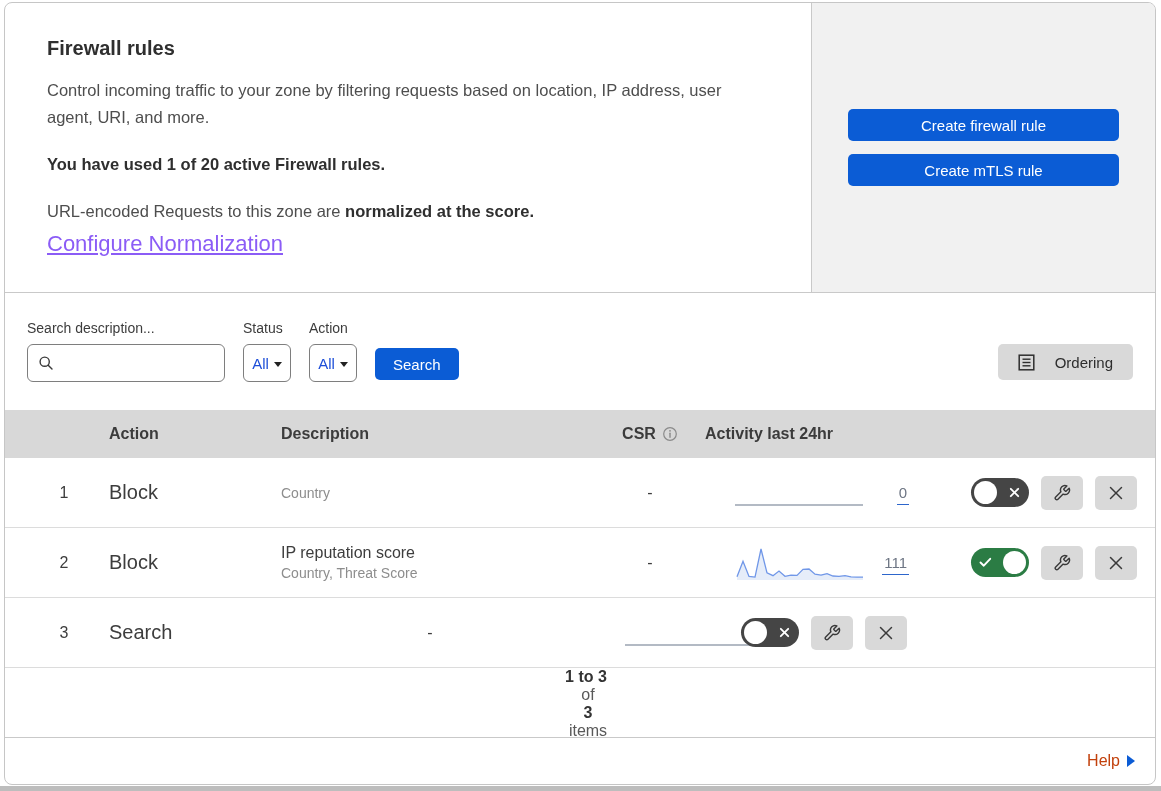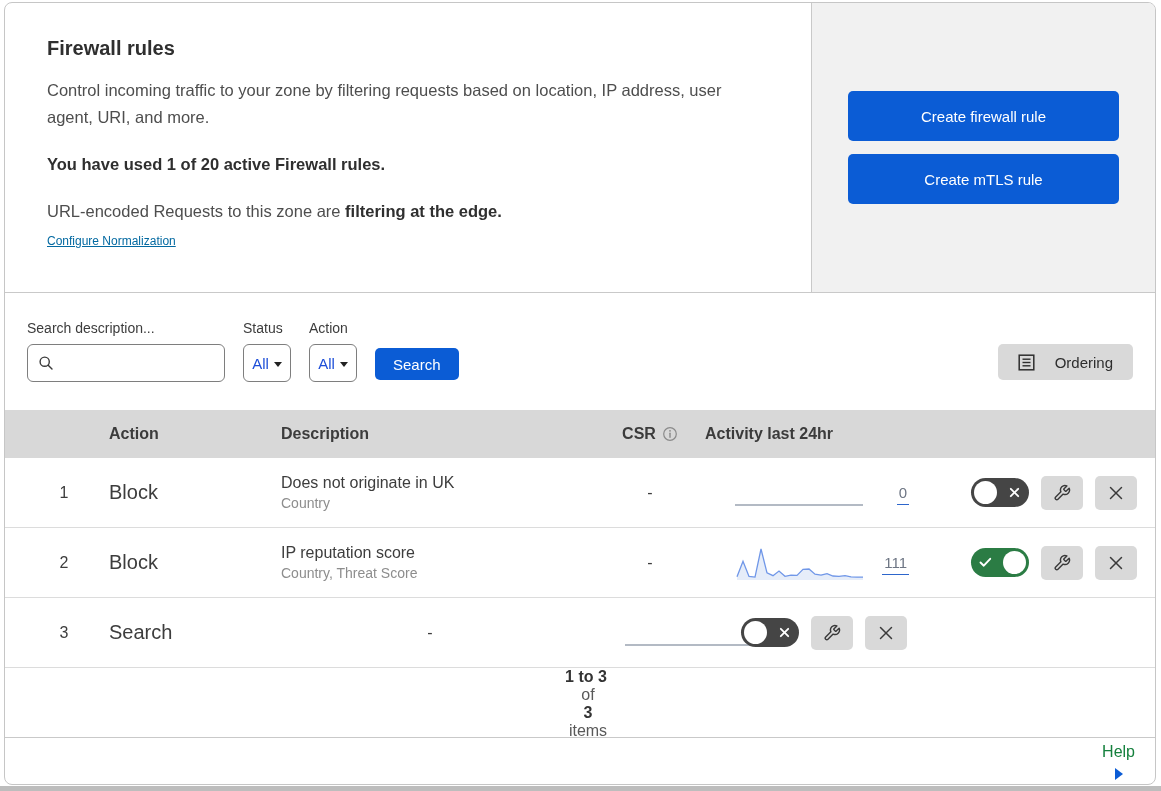--- a/index.html
+++ b/index.html
@@ -14,29 +14,29 @@
   }
 
   
   .top-section { display: flex; height: 290px; border-bottom: 1px solid #c9c9c9; gap: 33px; }
   .top-left { flex: 1; padding: 34px 42px 0 42px; }
   .page-title { font-size: 20px; font-weight: 700; color: #2f2f2f; margin-bottom: 17px; }
   .desc { font-size: 16.5px; color: #4e4e4e; line-height: 27px; max-width: 740px; margin-bottom: 24px; }
   .usage { font-size: 16.5px; font-weight: 700; color: #2f2f2f; margin-bottom: 28px; }
   .norm { font-size: 16.5px; color: #4e4e4e; margin-bottom: 10px; }
   .norm b { color: #2f2f2f; }
-  .link { font-size: 12px; color: #0369a1; text-decoration: underline; cursor: pointer; }
+  .link { font-size: 22px; color: #8b5cf6; text-decoration: underline; cursor: pointer; }
 
   .top-right { width: 344px; background: #f1f1f1; border-left: 1px solid #c9c9c9;
     display: flex; flex-direction: column; justify-content: center; gap: 13px; padding: 0 36px; }
   .btn-primary {
     background: #0b5cd5; color: #fff; border: none; border-radius: 5px;
     font-family: inherit; font-size: 15px; cursor: pointer;
   }
-  .top-right .btn-primary { height: 50px; width: 100%; }
+  .top-right .btn-primary { height: 32px; width: 100%; }
 
   
   .filter-section { height: 117px; display: flex; align-items: flex-end;
     justify-content: space-between; padding: 0 22px 28px 22px; }
   .filter-left { display: flex; align-items: flex-end; gap: 18px; }
   .field { display: flex; flex-direction: column; }
   .field label { font-size: 14px; color: #3c3c3c; margin-bottom: 8px; }
   .search-box { width: 198px; height: 38px; border: 1px solid #7e7e7e; border-radius: 6px;
     display: flex; align-items: center; padding: 0 10px; background: #fff; }
   .search-box input { border: none; outline: none; flex: 1; min-width: 0; font-family: inherit;
@@ -84,39 +84,39 @@
   .icon-btn { width: 42px; height: 34px; background: #d9d9d9; border: none; border-radius: 5px;
     display: flex; align-items: center; justify-content: center; cursor: pointer; }
 
   
   .table-footer { height: 70px; display: flex; align-items: center; padding-left: 16px;
     font-size: 16px; color: #595959; border-bottom: 1px solid #c9c9c9; flex-direction: column; }
   .table-footer b { color: #333; margin: 0 4px; }
   .table-footer b:first-child { margin-left: 0; }
   .help-bar { flex: 1; display: flex; align-items: center; justify-content: flex-end;
     padding-right: 20px; }
-  .help-link { display: flex; align-items: center; gap: 7px; color: #15803d;
-    font-size: 16px; cursor: pointer; text-decoration: none; flex-direction: column; }
+  .help-link { display: flex; align-items: center; gap: 7px; color: #c2410c;
+    font-size: 16px; cursor: pointer; text-decoration: none; }
   .help-arrow { width: 0; height: 0; border-top: 6px solid transparent;
     border-bottom: 6px solid transparent; border-left: 8px solid #0b5cd5; }
 
   .bottom-strip { position: absolute; left: 0; bottom: 0; width: 1161px; height: 5px;
     background: #bdbdbd; }
 </style>
 </head>
 <body>
 
 <div class="page">
 
   <div class="top-section">
     <div class="top-left">
       <div class="page-title">Firewall rules</div>
       <p class="desc">Control incoming traffic to your zone by filtering requests based on location, IP address, user agent, URI, and more.</p>
       <p class="usage">You have used 1 of 20 active Firewall rules.</p>
-      <p class="norm"><span>URL-encoded Requests to this zone are </span><b>filtering at the edge.</b></p>
+      <p class="norm"><span>URL-encoded Requests to this zone are </span><b>normalized at the score.</b></p>
       <a class="link">Configure Normalization</a>
     </div>
     <div class="top-right">
       <button class="btn-primary">Create firewall rule</button>
       <button class="btn-primary">Create mTLS rule</button>
     </div>
   </div>
 
   <div class="filter-section">
     <div class="filter-left">
@@ -171,21 +171,20 @@
           </svg>
       </div>
       <div>Activity last 24hr</div>
       <div></div>
     </div>
 
     <div class="trow row-grid">
       <div class="c-num">1</div>
       <div class="c-action">Block</div>
       <div class="c-desc">
-        <div class="d-title">Does not originate in UK</div>
         <div class="d-sub">Country</div>
       </div>
       <div class="c-csr">-</div>
       <div class="c-activity">
         <div class="viz">
             <div class="flat-line"></div>
           </div>
         <a class="count"><span>0</span></a>
       </div>
       <div class="c-controls">

